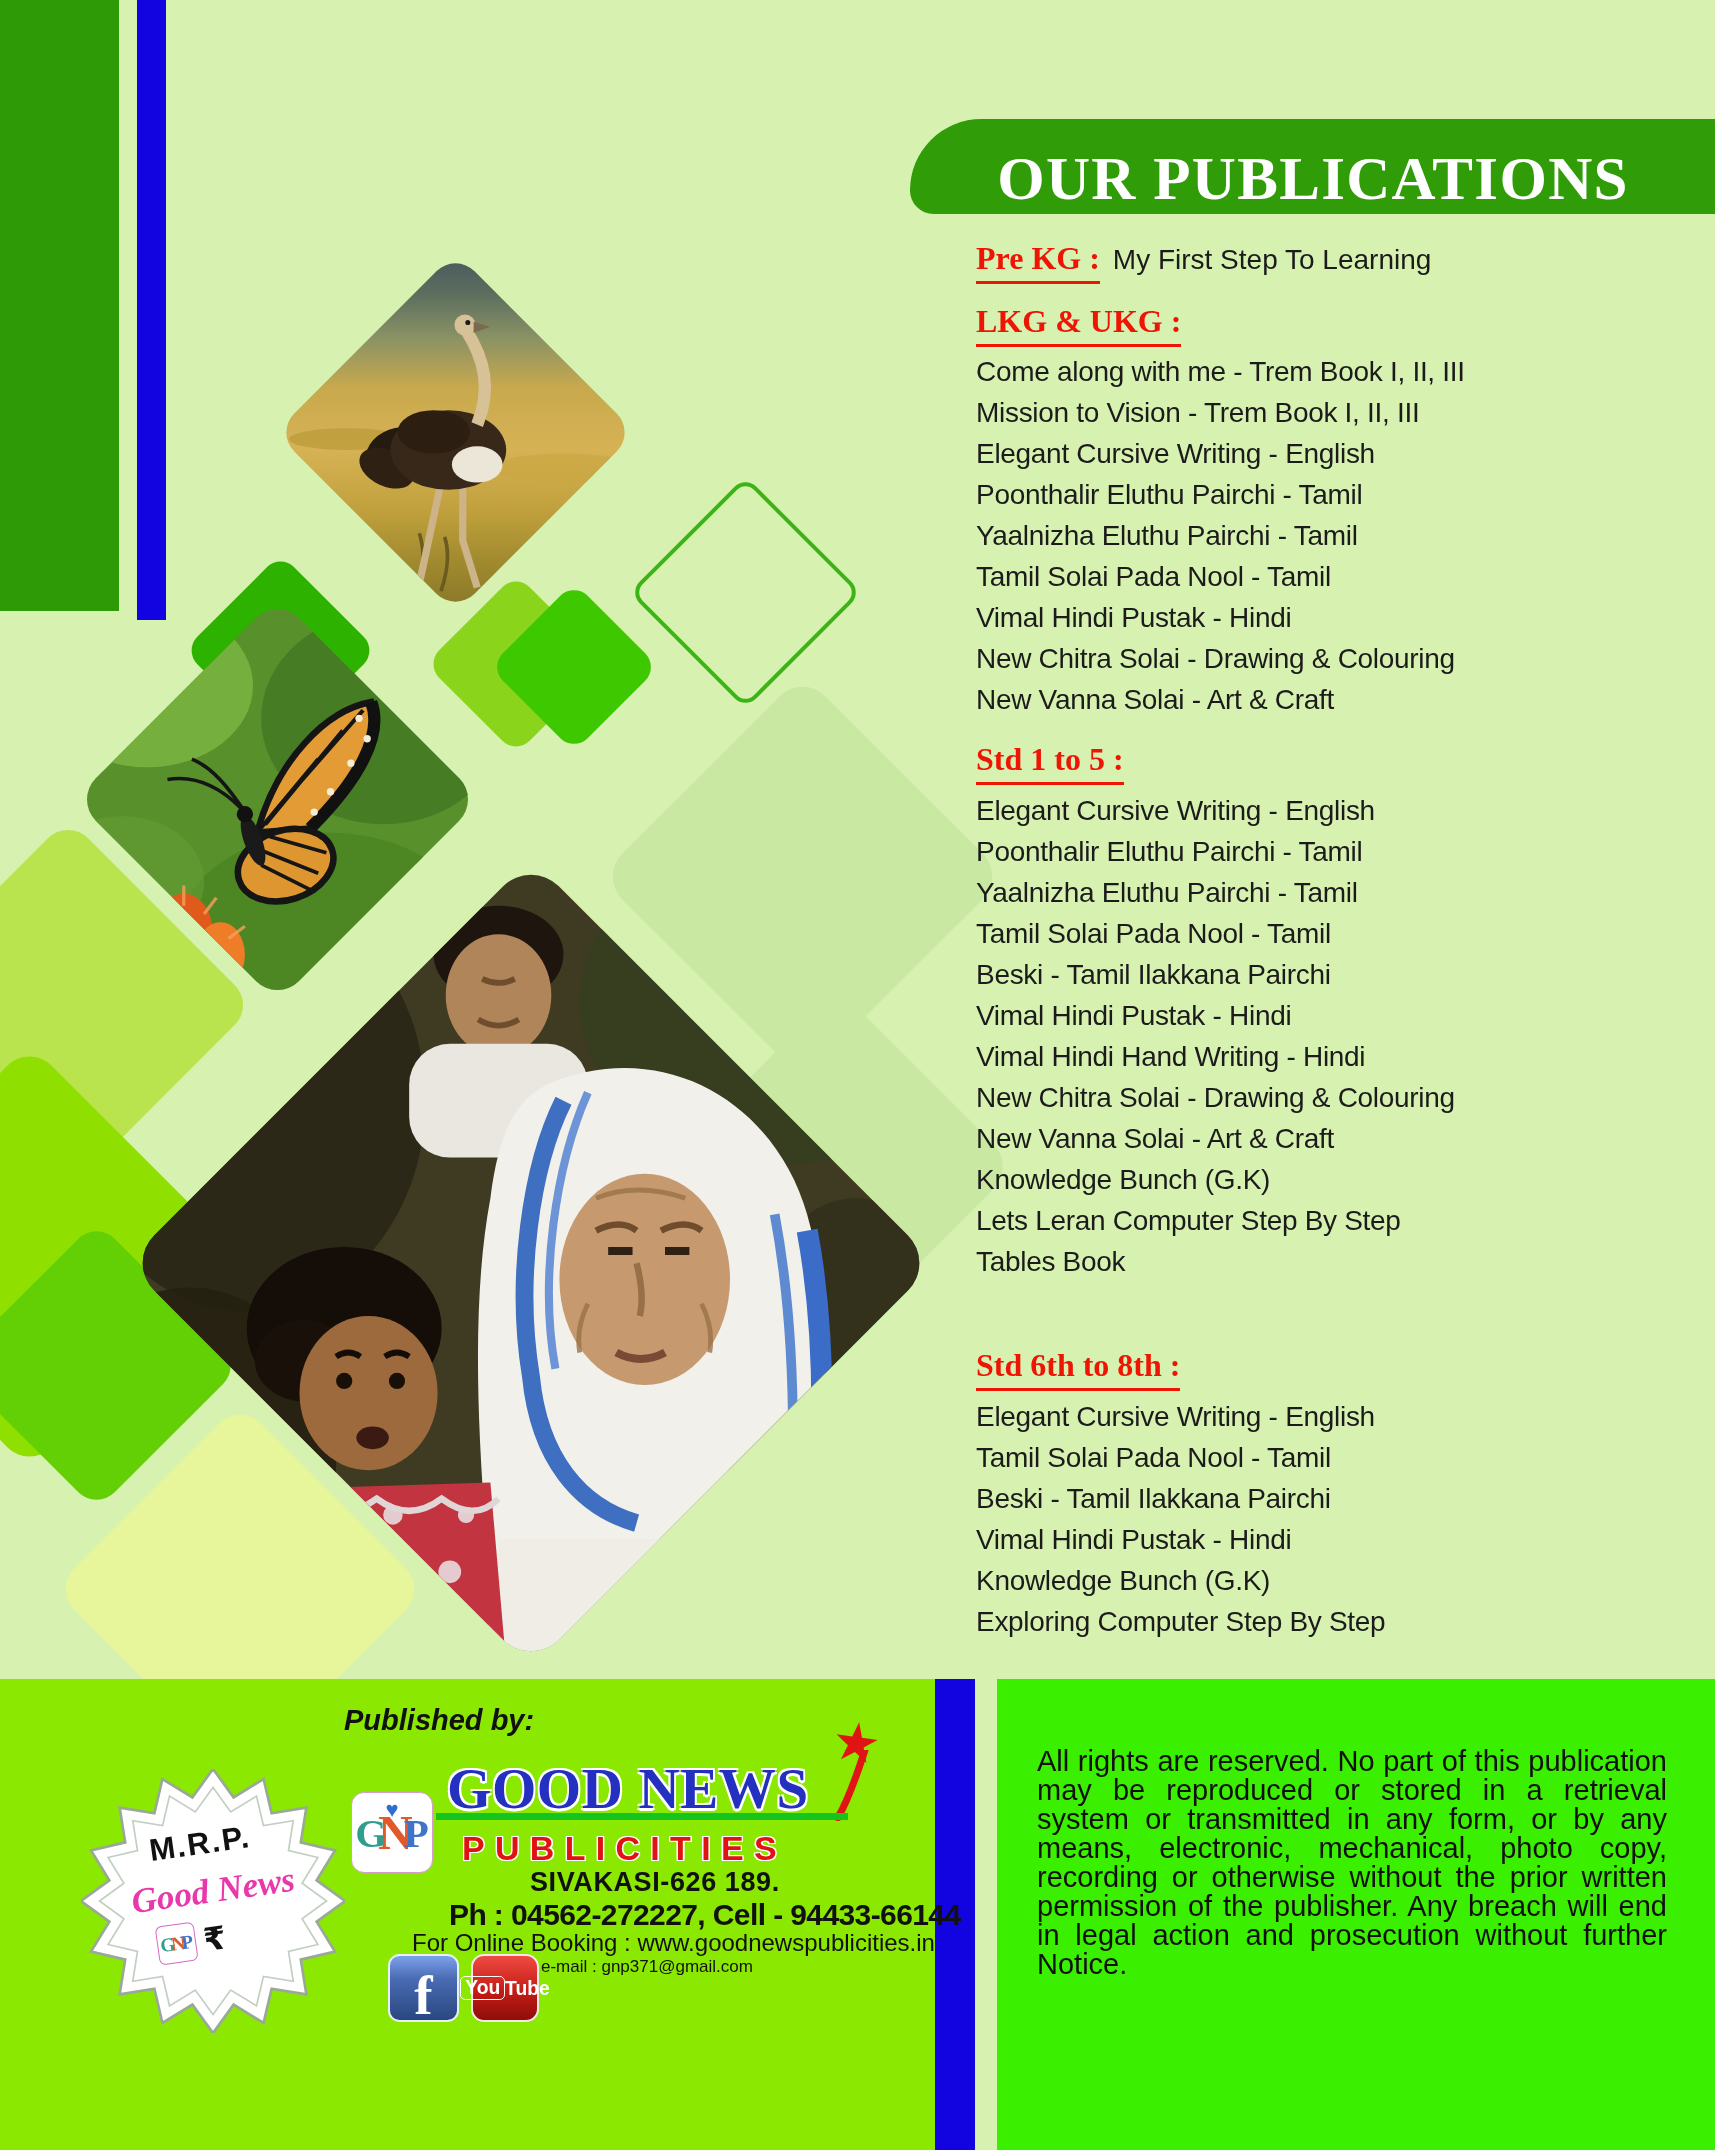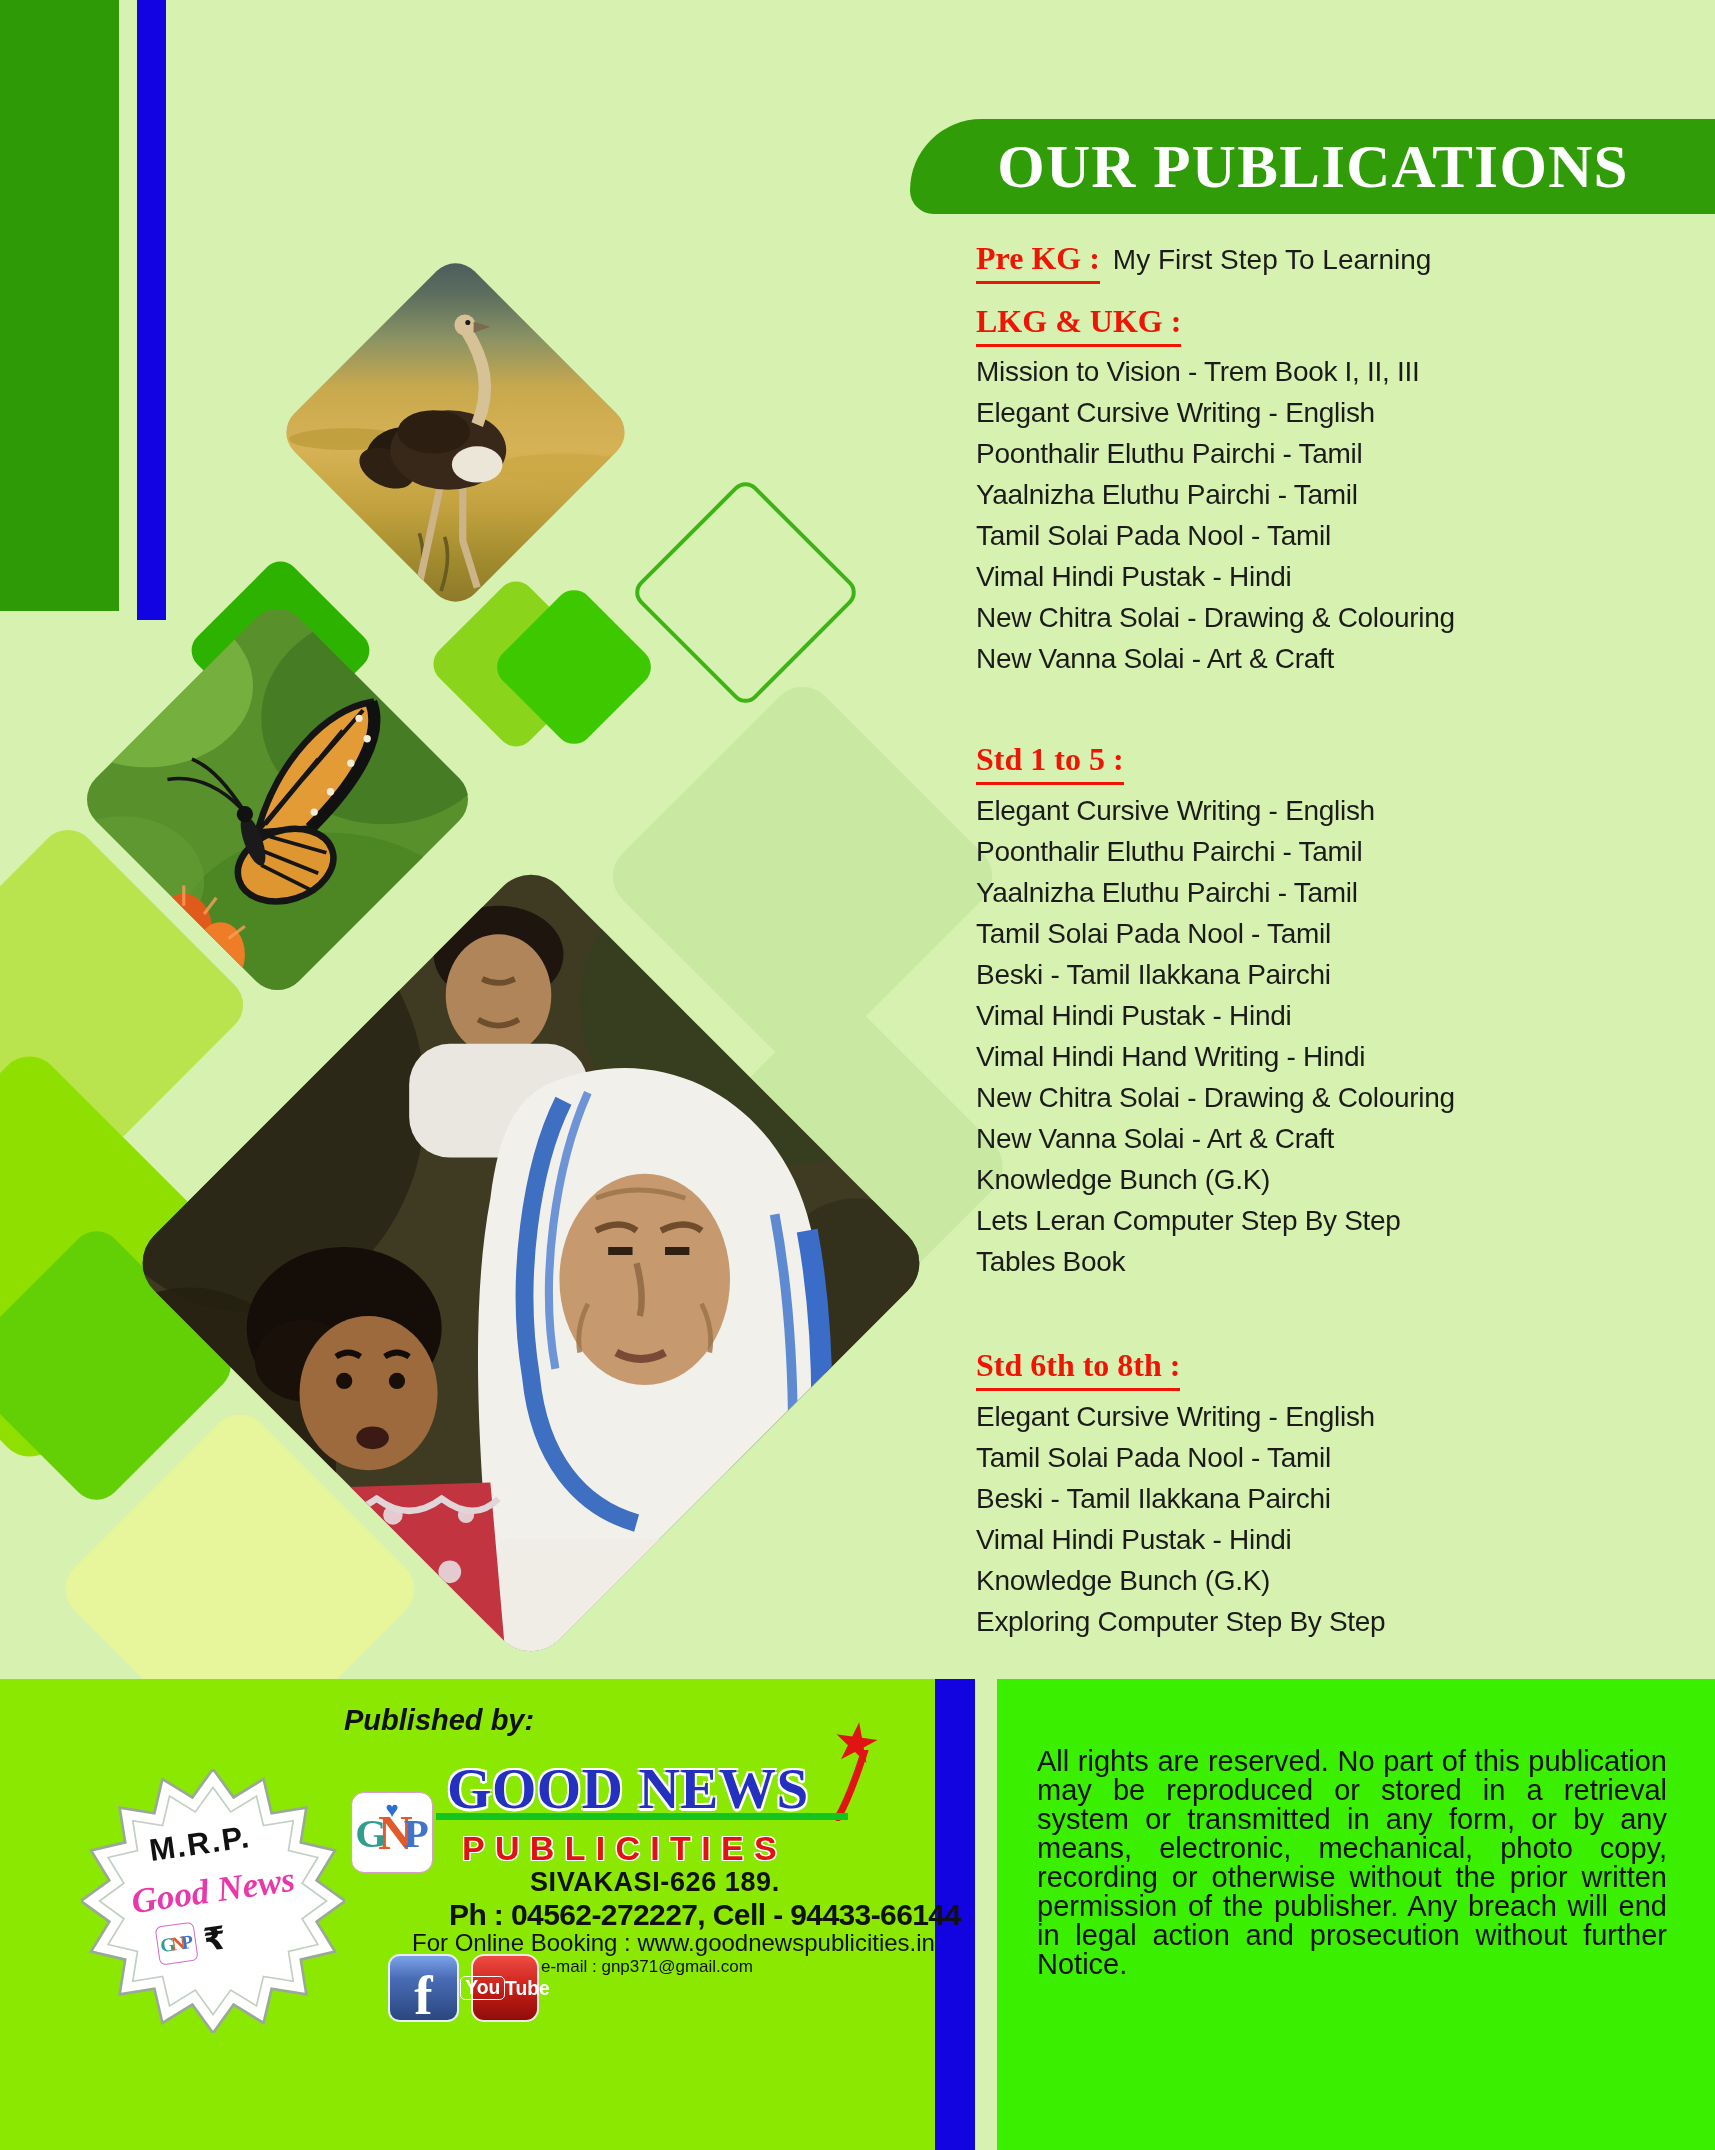--- a/index.html
+++ b/index.html
@@ -12,21 +12,21 @@
   
   .dia{position:absolute;transform:rotate(45deg);border-radius:19.3px;}
   .dia.outline{background:none;border:4.5px solid #3cb514;border-radius:15.5px;}
   .photo-dia{position:absolute;transform:rotate(45deg);overflow:hidden;}
   .photo-inner{position:absolute;width:142%;height:142%;left:-21%;top:-21%;transform:rotate(-45deg);}
   .photo-inner svg{width:100%;height:100%;display:block;}
   
   .band{
     position:absolute;left:910px;top:119px;right:0;height:95px;
     background:#2f9c08;border-radius:97px 0 0 32px;
-    display:flex;align-items:center;justify-content:center;
+    display:flex;align-items:flex-end;justify-content:center;
   }
   .band-title{
     font-family:"Liberation Serif",serif;font-weight:bold;
     font-size:61px;color:#ffffff;letter-spacing:1.3px;white-space:nowrap;
   }
   
   .sec-h{
     font-family:"Liberation Serif",serif;font-weight:bold;font-size:32px;
     color:#ee1505;border-bottom:3.2px solid #ee1505;padding-bottom:3.9px;
     display:inline-block;white-space:nowrap;
@@ -247,20 +247,21 @@
 </div>
 
 <div class="abs" style="left:976px;top:240px;white-space:nowrap;">
   <span class="sec-h">Pre KG :</span><span class="sec-inline">My First Step To Learning</span>
 </div>
 
 <div class="abs" style="left:976px;top:303px;">
   <span class="sec-h">LKG &amp; UKG :</span>
 </div>
 <div class="books" style="top:351px;">
+    <div class="book-item">Come along with me - Trem Book I, II, III</div>
     <div class="book-item">Mission to Vision - Trem Book I, II, III</div>
     <div class="book-item">Elegant Cursive Writing - English</div>
     <div class="book-item">Poonthalir Eluthu Pairchi - Tamil</div>
     <div class="book-item">Yaalnizha Eluthu Pairchi - Tamil</div>
     <div class="book-item">Tamil Solai Pada Nool - Tamil</div>
     <div class="book-item">Vimal Hindi Pustak - Hindi</div>
     <div class="book-item">New Chitra Solai - Drawing &amp; Colouring</div>
     <div class="book-item">New Vanna Solai - Art &amp; Craft</div>
   </div>
 

